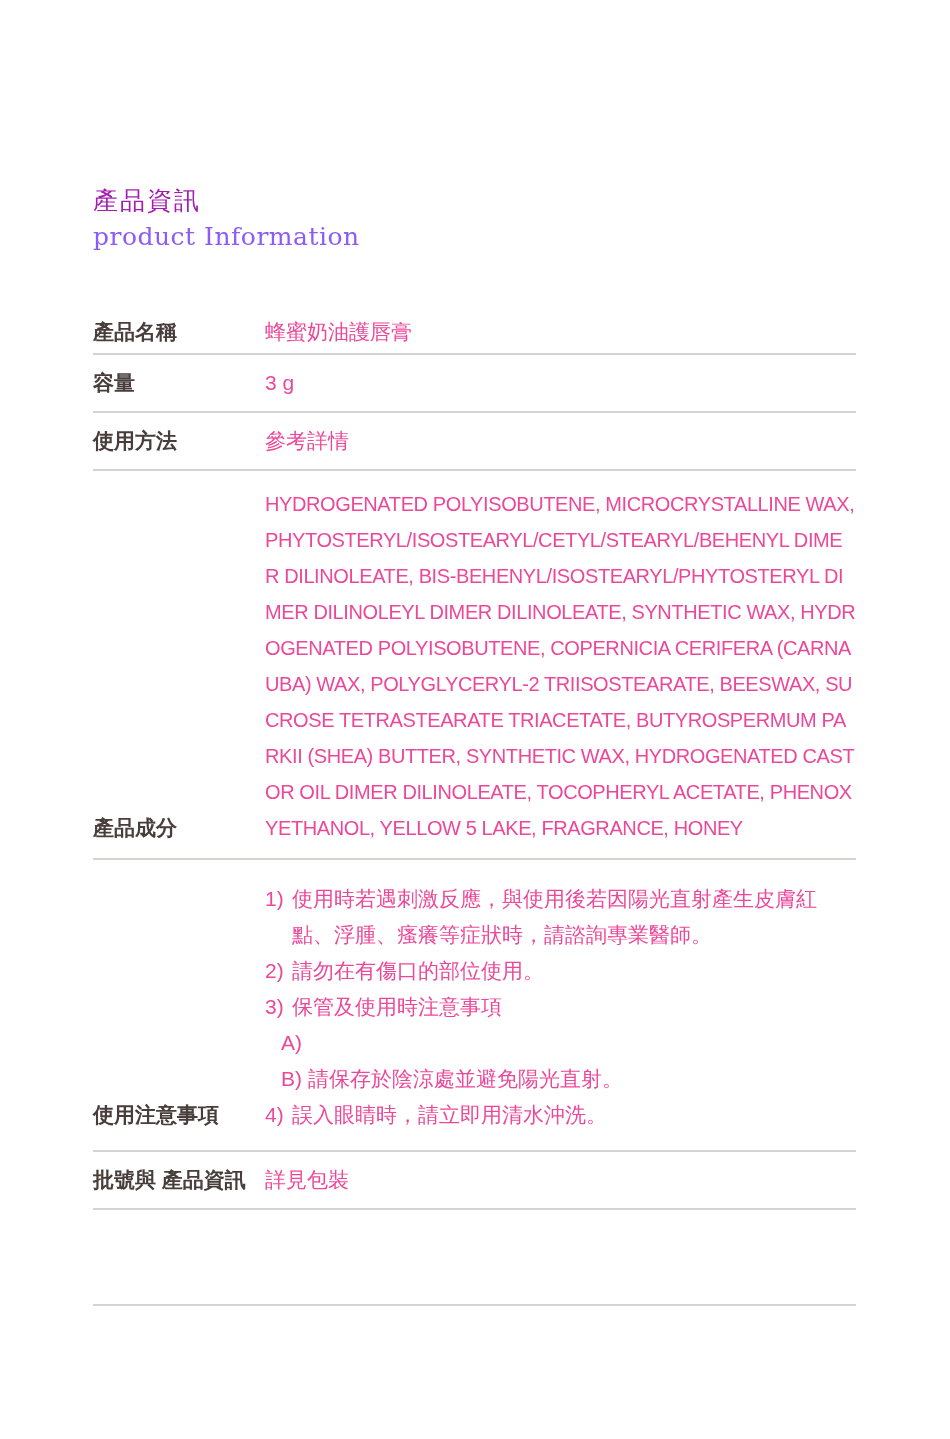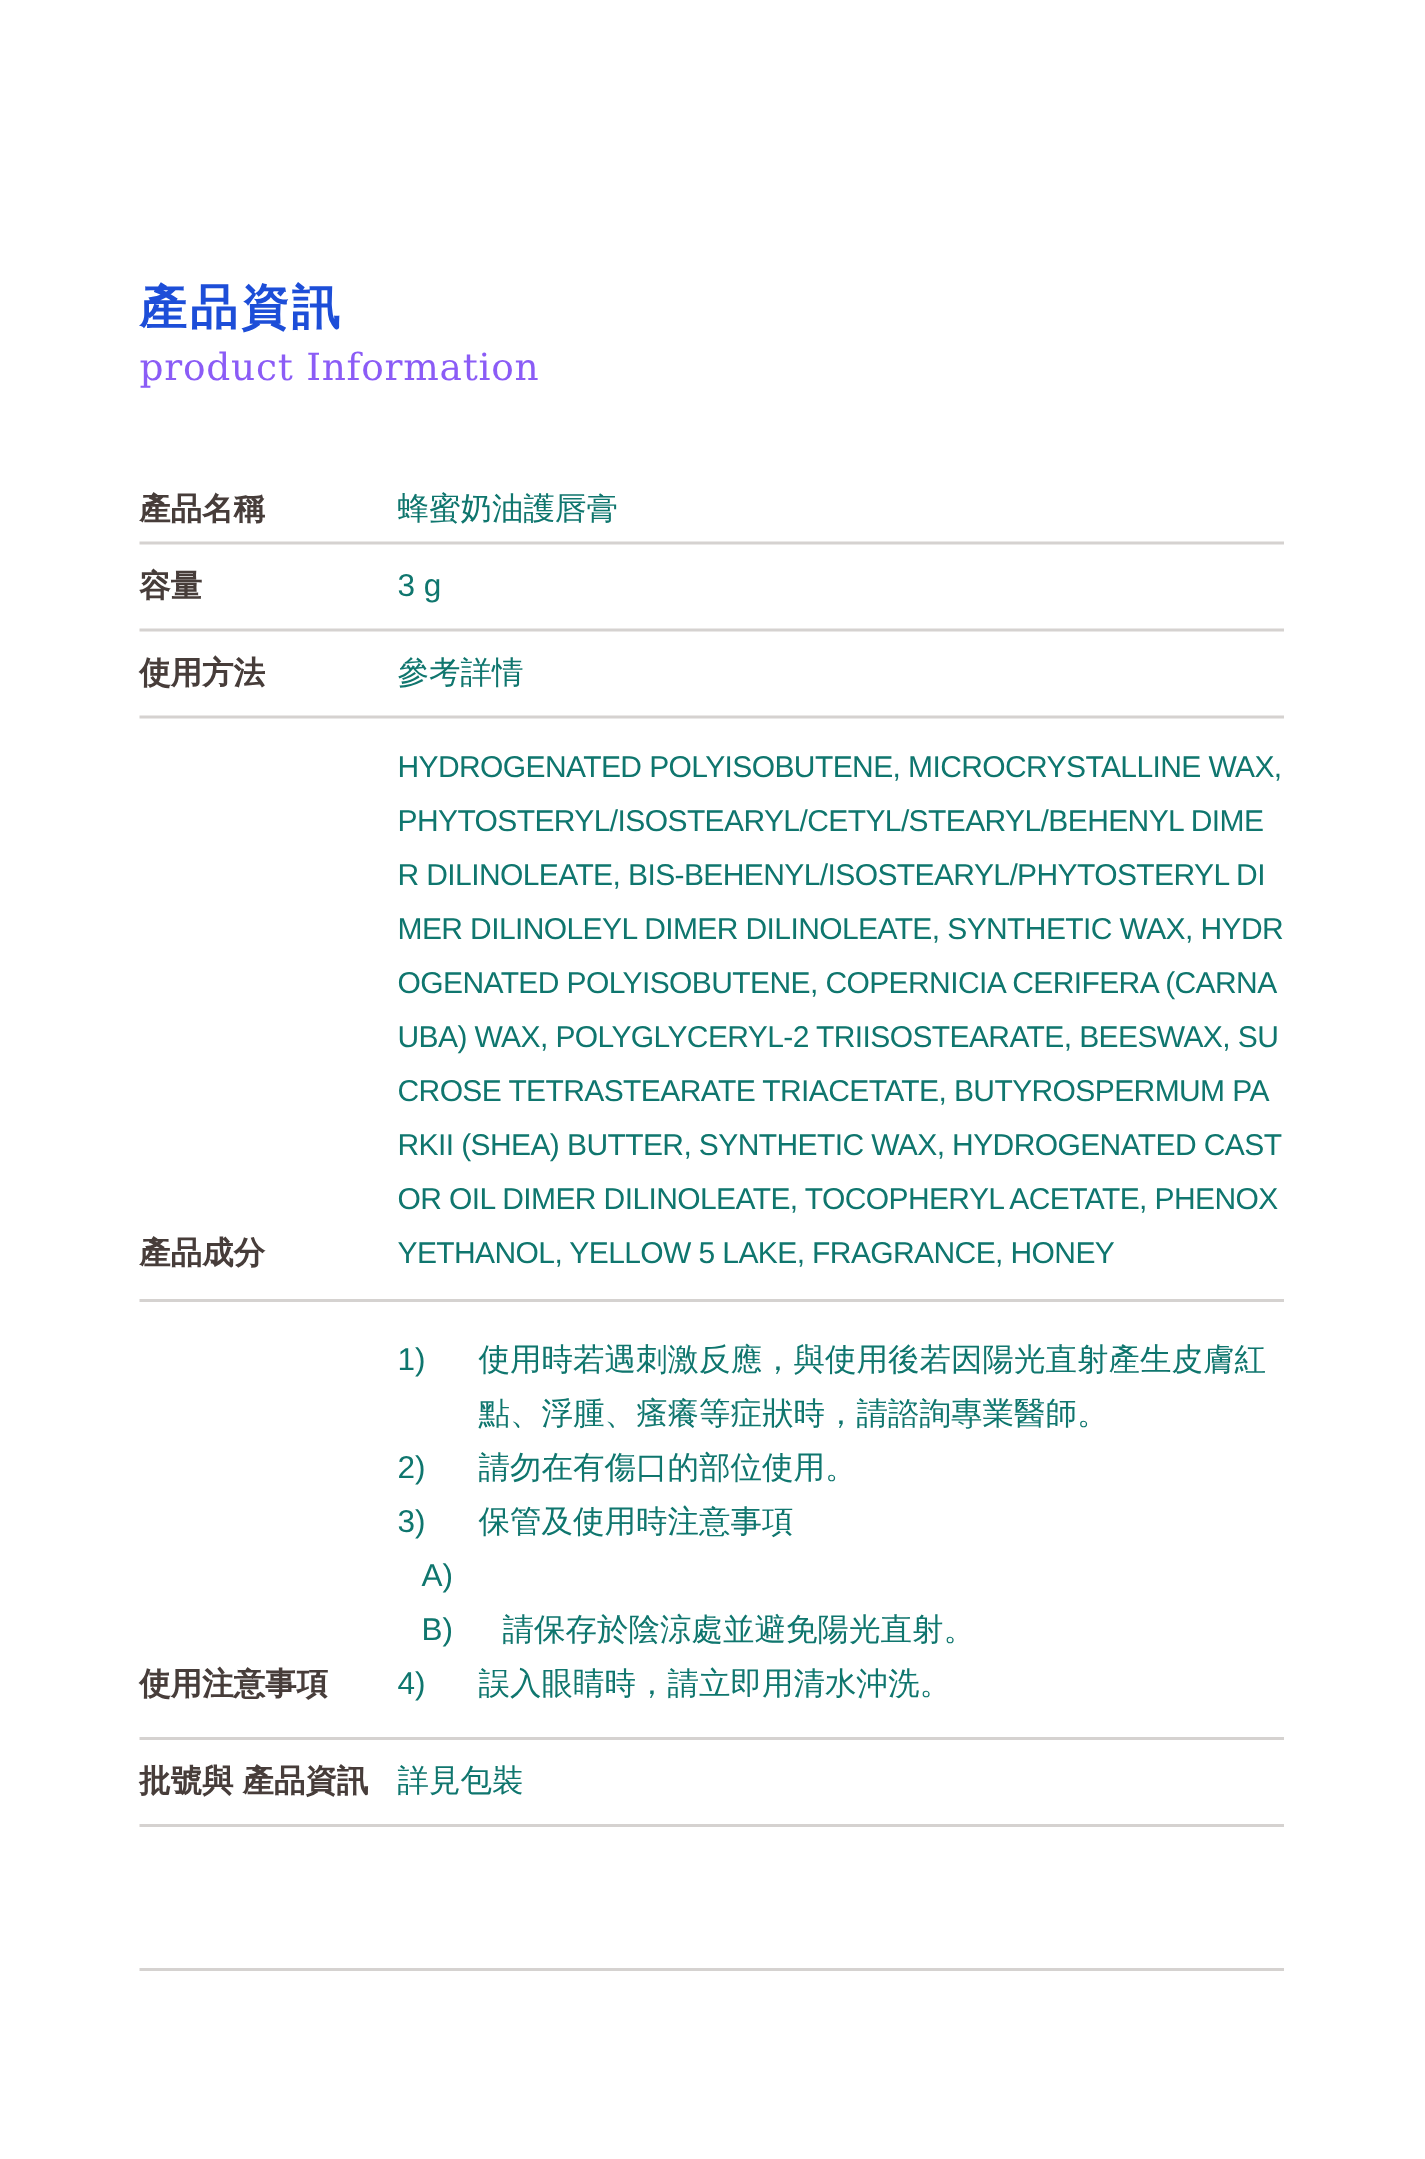--- a/index.html
+++ b/index.html
@@ -13,25 +13,25 @@
     color: #473d3a;
     overflow: hidden;
   }
   .content {
     position: absolute;
     left: 93px;
     top: 185px;
     width: 763px;
   }
   .page-title {
-    font-size: 32px;
-    font-weight: 700;
+    font-size: 25px;
+    font-weight: 400;
     letter-spacing: 2px;
     line-height: 1.2;
-    color: #1d4ed8;
+    color: #a21caf;
   }
   .page-subtitle {
     margin-top: 6px;
     font-family: "DejaVu Serif", serif;
     font-weight: 400;
     font-size: 25px;
     letter-spacing: 0.5px;
     line-height: 1.3;
     color: #8b5cf6;
   }
@@ -55,37 +55,37 @@
     line-height: 36px;
     color: #473d3a;
   }
   .row-label.multiline {
     white-space: pre-line;
     line-height: 45px;
   }
   .row-value {
     font-size: 21px;
     line-height: 30px;
-    color: #0f766e;
+    color: #ec4899;
   }
   .ingredients-text {
     width: 591px;
     font-size: 20px;
     line-height: 36px;
     letter-spacing: -0.4px;
     word-break: break-all;
   }
   .precaution-list { width: 591px; }
   .p-item {
     display: flex;
     font-size: 21px;
     line-height: 36px;
   }
   .p-item .p-num { width: 27px; flex-shrink: 0; }
-  .p-item .p-text { max-width: 540px; margin-left: 27px; }
+  .p-item .p-text { max-width: 540px; }
   .p-item.sub { padding-left: 16px; }
 </style>
 </head>
 <body>
 
 <div class="page">
   <div class="content">
 
     <h1 class="page-title">產品資訊</h1>
     <div class="page-subtitle">product Information</div>

